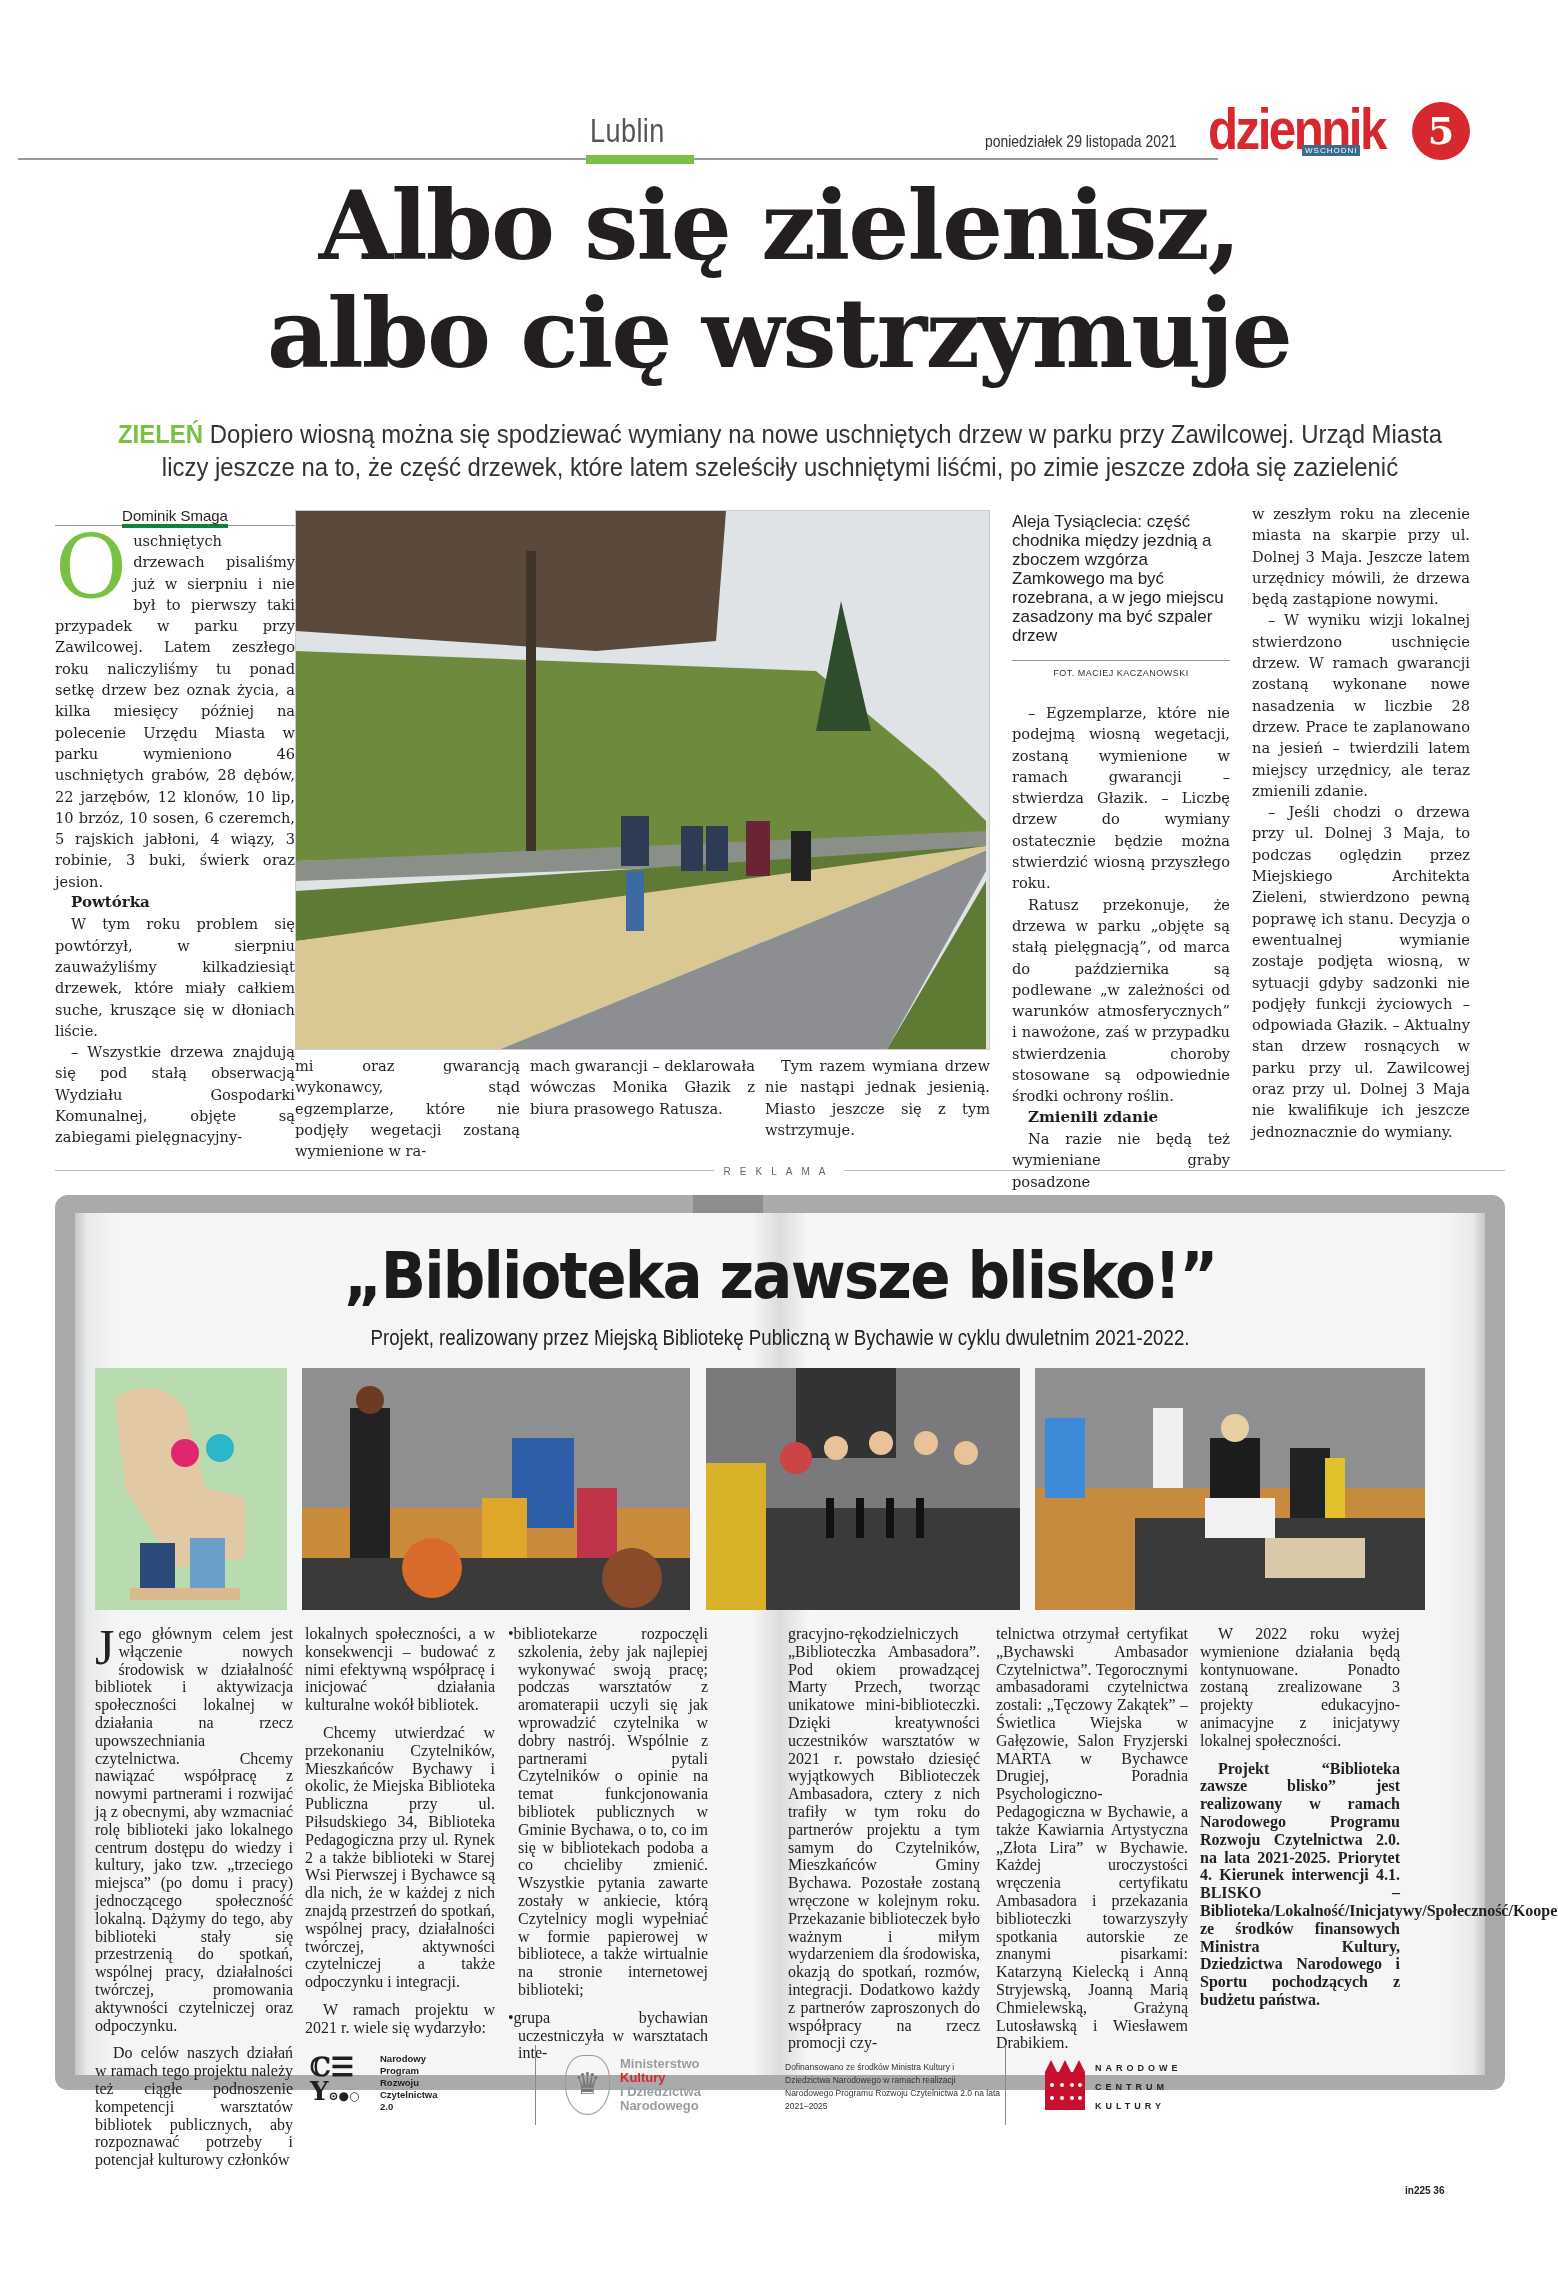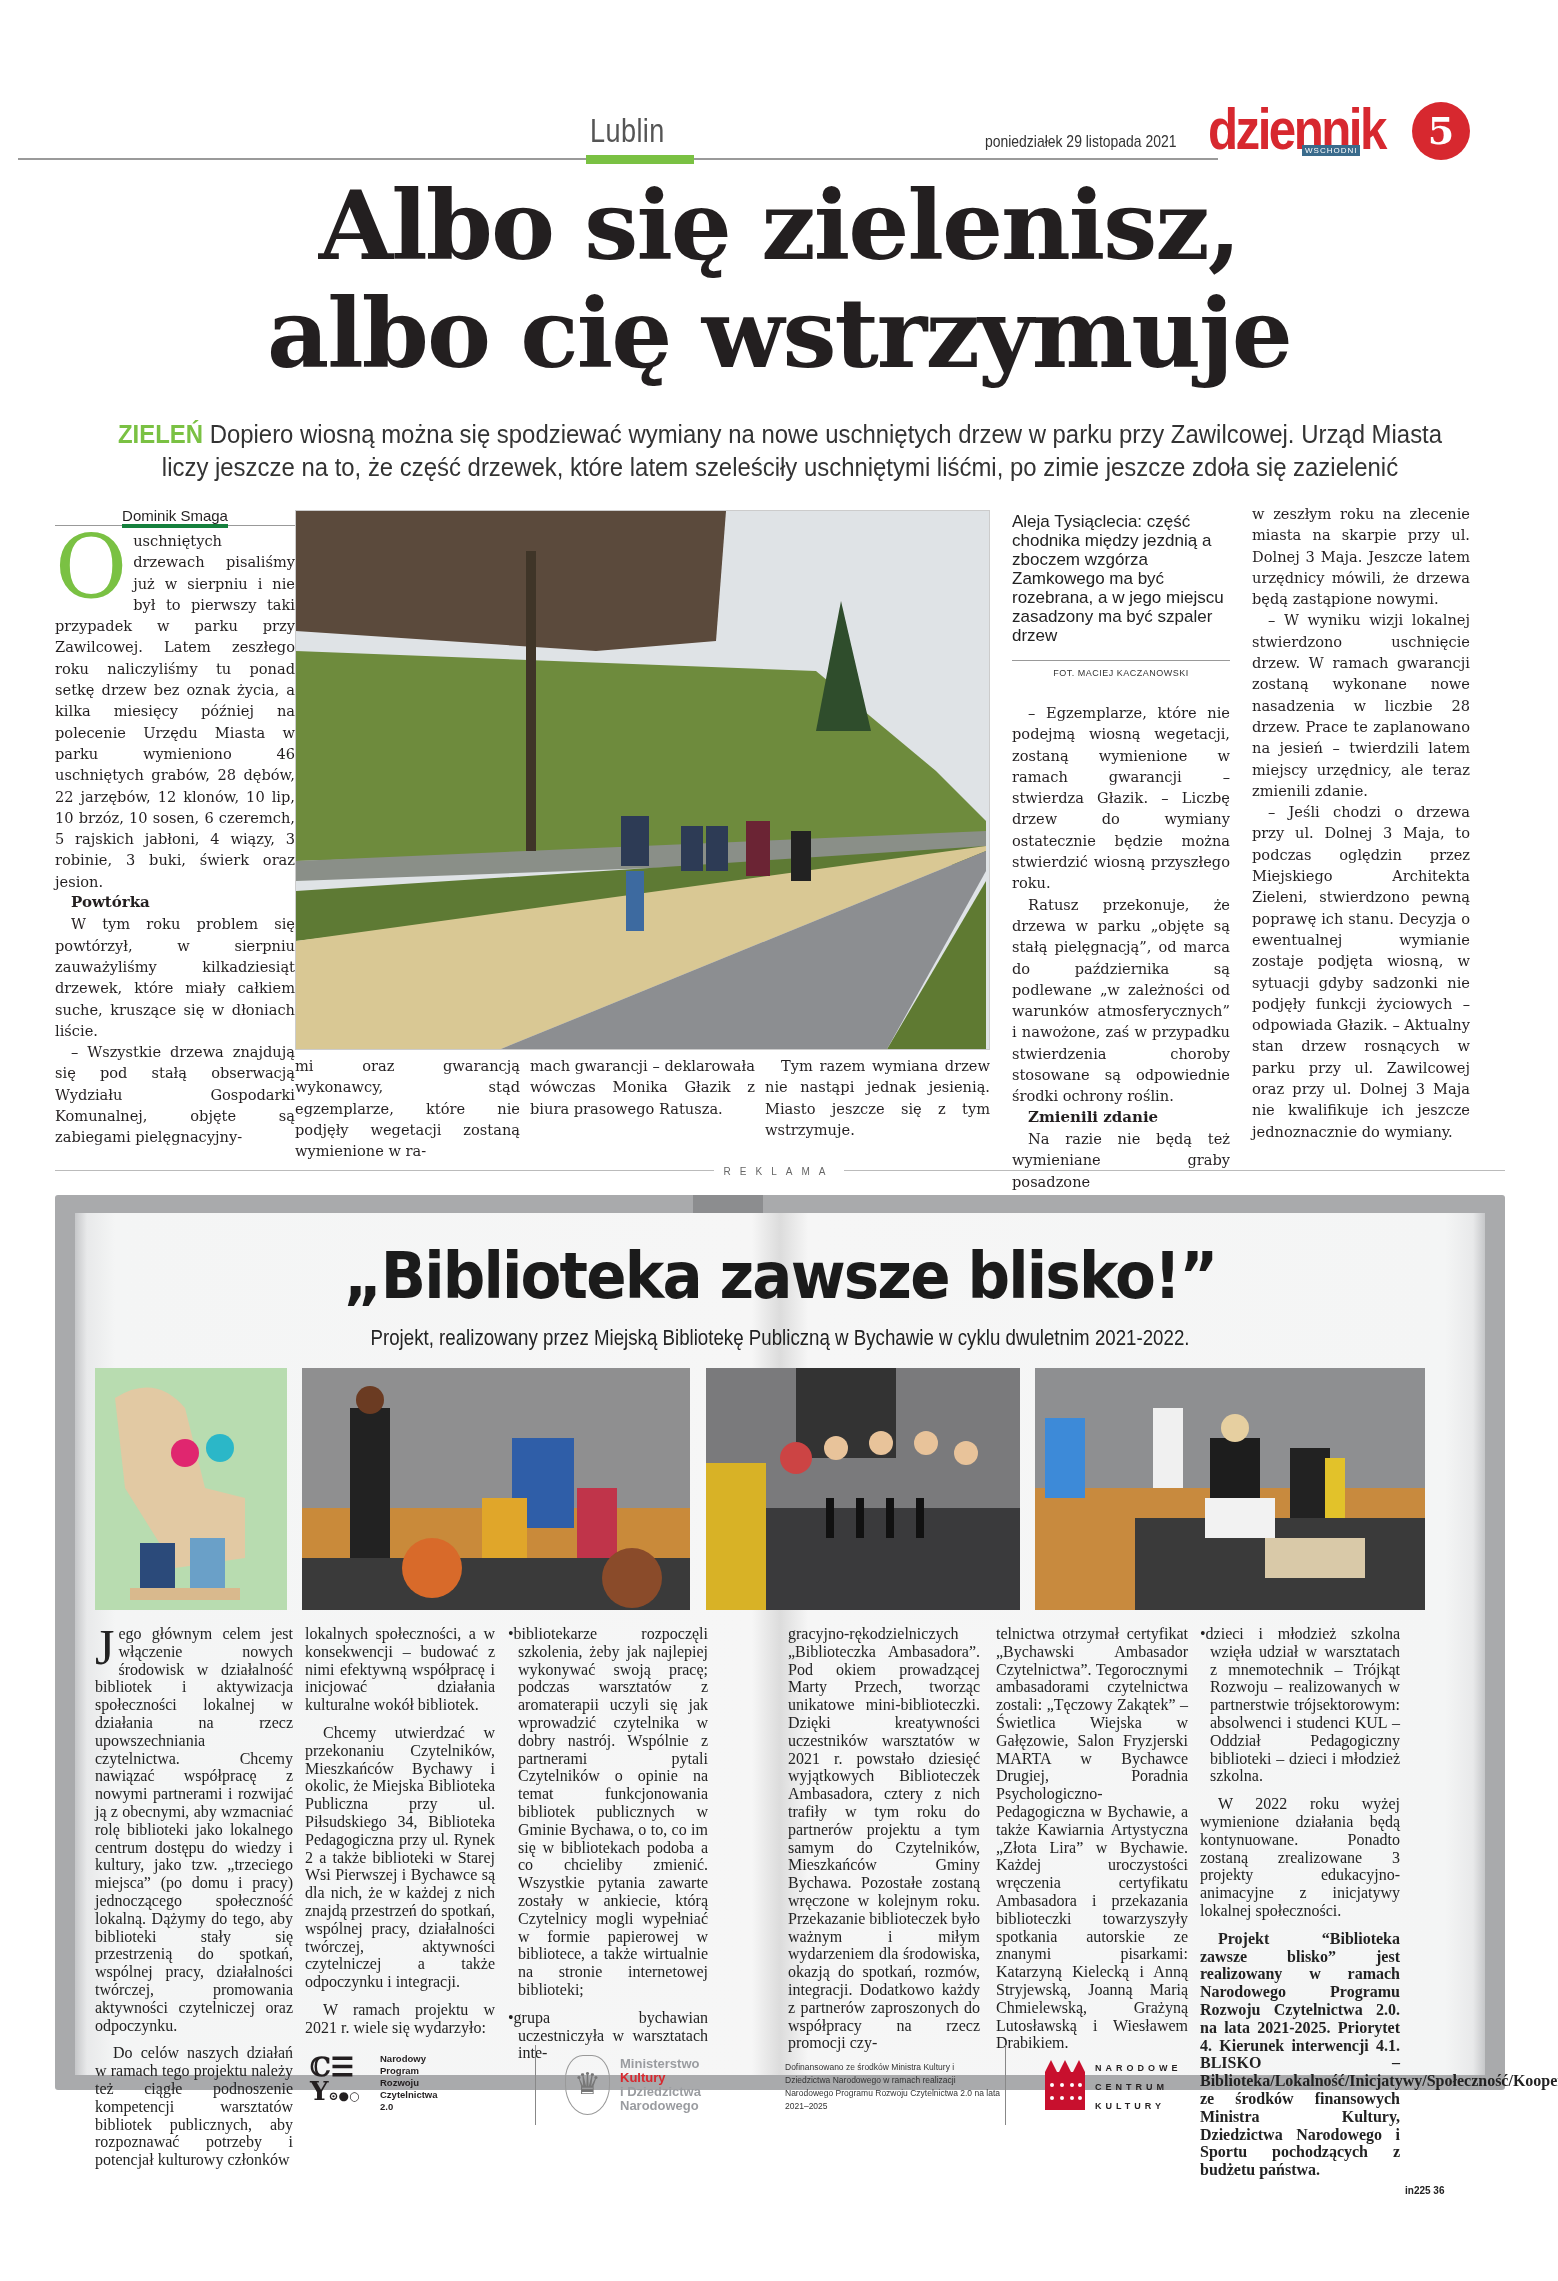--- a/index.html
+++ b/index.html
@@ -25,21 +25,21 @@
 .byline{left:55px;top:507px;width:240px;border-bottom:1.5px solid #999;font-family:"Liberation Sans",sans-serif;font-size:15px;text-align:center;padding-bottom:1px}
 .byline span{border-bottom:4px solid #15803d}
 .dropcap{float:left;font-family:"DejaVu Serif",serif;font-size:88px;line-height:68px;color:#7ac143;margin:4px 6px 0 0;font-weight:normal}
 .photo{left:295px;top:510px;width:695px;height:540px;overflow:hidden;border:1px solid #ccc}
 .caption{left:1012px;top:512px;width:218px;font-family:Liberation Sans, sans-serif;font-size:17px;line-height:19px;color:#222;border-bottom:1.5px solid #999;padding-bottom:15px}
 .credit{left:1012px;top:668px;width:218px;text-align:center;font-family:"Liberation Sans",sans-serif;font-size:9px;letter-spacing:0.5px;color:#333}
 
 .rekl-line{left:55px;top:1170px;width:1450px;height:1px;background:#bbb}
 .rekl{left:0;top:1160px;width:1558px;text-align:center}
 .rekl span{background:#fff;padding:0 10px;font-family:"Liberation Sans",sans-serif;font-size:10px;letter-spacing:9px;color:#666}
-.ad{left:55px;top:1195px;width:1450px;height:895px;background:#a9aaac;border-radius:3px}
+.ad{left:55px;top:1195px;width:1450px;height:895px;background:#a9aaac;border-radius:13px}
 .ad-page{position:absolute;left:20px;top:18px;width:1410px;height:862px;background:linear-gradient(90deg,#c6c7c9 0,#e8e9ea 12px,#f4f5f5 40px,#f6f6f6 48%,#dcdcdc 50%,#f6f6f6 52%,#f4f5f5 calc(100% - 40px),#e8e9ea calc(100% - 12px),#c6c7c9 100%)}
 .ad-tab{position:absolute;left:618px;top:0;width:70px;height:18px;background:#8c8d8f}
 .ad-title{position:absolute;left:0;top:26px;width:1410px;text-align:center;font-family:"DejaVu Sans",sans-serif;font-weight:bold;font-size:64px;letter-spacing:-2px;color:#1b1b1b;transform:scaleX(0.93)}
 .ad-sub{position:absolute;left:0;top:112px;width:1410px;text-align:center;font-family:"Liberation Sans",sans-serif;font-size:22px;color:#222;transform:scaleX(0.85)}
 .ad-photos{position:absolute;left:20px;top:155px;height:242px}
 .ad-photo{position:absolute;top:0;height:242px;overflow:hidden}
 .ad-col{position:absolute;top:412px;font-family:"Liberation Serif",serif;font-size:16px;line-height:17.8px;text-align:justify;color:#222}
 .ad-col p{text-indent:18px;margin-bottom:10px}
 .ad-col p.noind{text-indent:0}
 .ad-col .bullet{text-indent:-10px;padding-left:10px}
@@ -206,21 +206,20 @@
       <p class="bullet">•bibliotekarze rozpoczęli szkolenia, żeby jak najlepiej wykonywać swoją pracę; podczas warsztatów z aromaterapii uczyli się jak wprowadzić czytelnika w dobry nastrój. Wspólnie z partnerami pytali Czytelników o opinie na temat funkcjonowania bibliotek publicznych w Gminie Bychawa, o to, co im się w bibliotekach podoba a co chcieliby zmienić. Wszystkie pytania zawarte zostały w ankiecie, którą Czytelnicy mogli wypełniać w formie papierowej w bibliotece, a także wirtualnie na stronie internetowej biblioteki;</p>
       <p class="bullet">•grupa bychawian uczestniczyła w warsztatach inte-</p>
     </div>
     <div class="ad-col" style="left:713px;width:192px">
       <p class="noind">gracyjno-rękodzielniczych „Biblioteczka Ambasadora”. Pod okiem prowadzącej Marty Przech, tworząc unikatowe mini-biblioteczki. Dzięki kreatywności uczestników warsztatów w 2021 r. powstało dziesięć wyjątkowych Biblioteczek Ambasadora, cztery z nich trafiły w tym roku do partnerów projektu a tym samym do Czytelników, Mieszkańców Gminy Bychawa. Pozostałe zostaną wręczone w kolejnym roku. Przekazanie biblioteczek było ważnym i miłym wydarzeniem dla środowiska, okazją do spotkań, rozmów, integracji. Dodatkowo każdy z partnerów zaproszonych do współpracy na rzecz promocji czy-</p>
     </div>
     <div class="ad-col" style="left:921px;width:192px">
       <p class="noind">telnictwa otrzymał certyfikat „Bychawski Ambasador Czytelnictwa”. Tegorocznymi ambasadorami czytelnictwa zostali: „Tęczowy Zakątek” – Świetlica Wiejska w Gałęzowie, Salon Fryzjerski MARTA w Bychawce Drugiej, Poradnia Psychologiczno-Pedagogiczna w Bychawie, a także Kawiarnia Artystyczna „Złota Lira” w Bychawie. Każdej uroczystości wręczenia certyfikatu Ambasadora i przekazania biblioteczki towarzyszyły spotkania autorskie ze znanymi pisarkami: Katarzyną Kielecką i Anną Stryjewską, Joanną Marią Chmielewską, Grażyną Lutosławską i Wiesławem Drabikiem.</p>
     </div>
     <div class="ad-col" style="left:1125px;width:200px">
-      <p class="bullet">•dzieci i młodzież szkolna wzięła udział w warsztatach z mnemotechnik – Trójkąt Rozwoju – realizowanych w partnerstwie trójsektorowym: absolwenci i studenci KUL – Oddział Pedagogiczny biblioteki – dzieci i młodzież szkolna.</p>
       <p>W 2022 roku wyżej wymienione działania będą kontynuowane. Ponadto zostaną zrealizowane 3 projekty edukacyjno-animacyjne z inicjatywy lokalnej społeczności.</p>
       <p style="font-weight:bold">Projekt “Biblioteka zawsze blisko” jest realizowany w ramach Narodowego Programu Rozwoju Czytelnictwa 2.0. na lata 2021-2025. Priorytet 4. Kierunek interwencji 4.1. BLISKO –Biblioteka/Lokalność/Inicjatywy/Społeczność/Kooperacja/Oddolność ze środków finansowych Ministra Kultury, Dziedzictwa Narodowego i Sportu pochodzących z budżetu państwa.</p>
     </div>
 
     <div class="logo-block" style="left:235px;top:840px;width:180px;height:70px">
       <div style="position:absolute;left:0;top:2px;font-family:'DejaVu Serif',serif;font-weight:bold;font-size:26px;line-height:24px">ℂ☰<br>Y<span style="font-size:12px">⊙●○</span></div>
       <div style="position:absolute;left:70px;top:0;font-size:9.5px;font-weight:bold;line-height:12px">
         <div>Narodowy</div>
         <div>Program</div>
         <div>Rozwoju</div>

